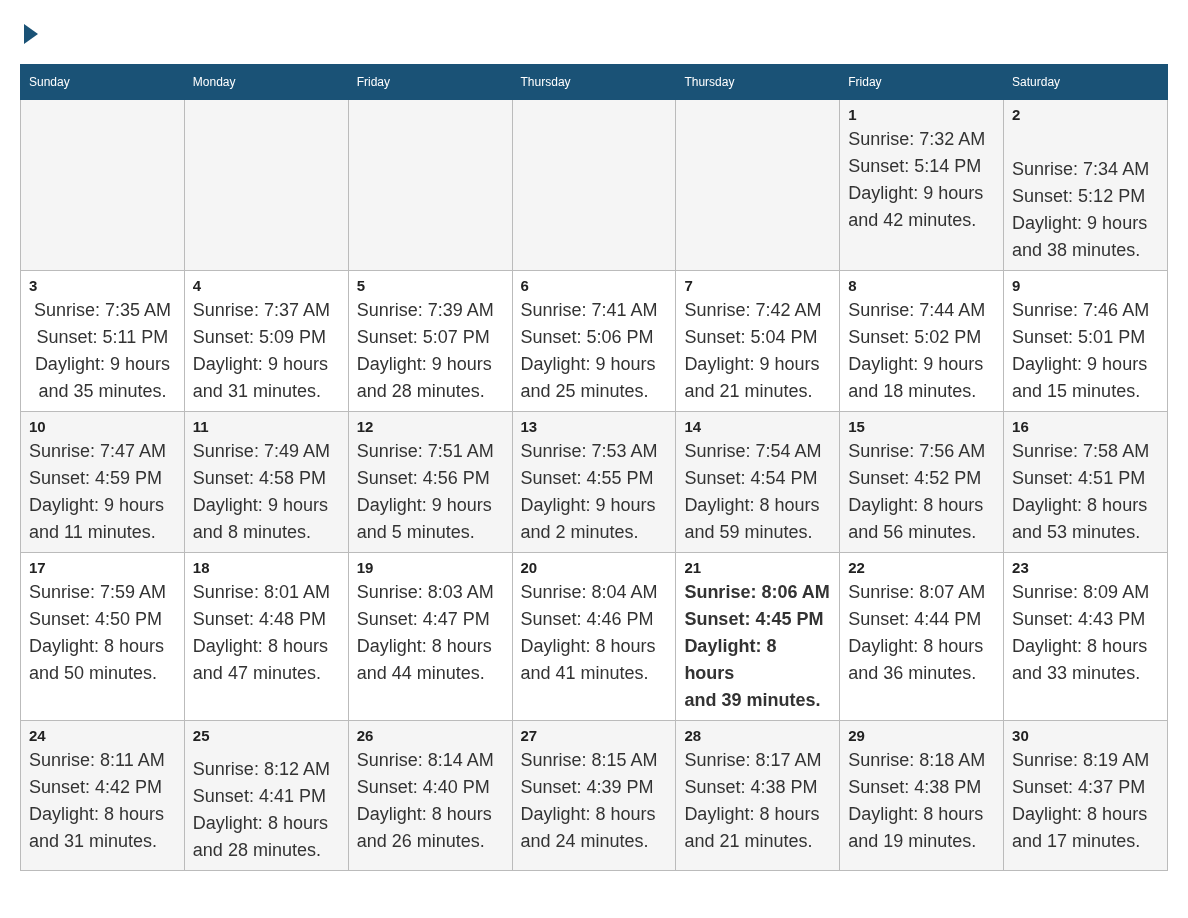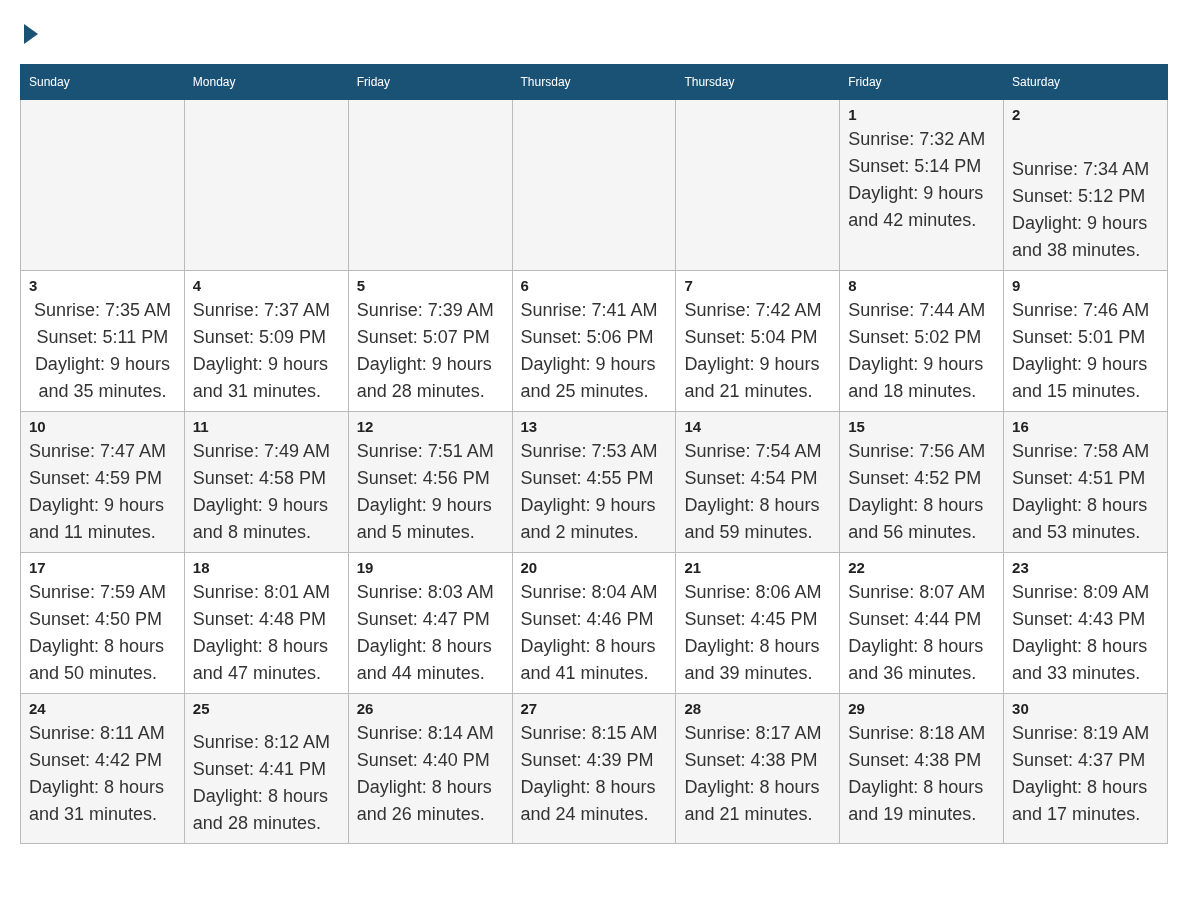--- a/index.html
+++ b/index.html
@@ -281,21 +281,21 @@
         </td>
         <td>
           <span class="day-number">20</span>
           <div class="day-info" style="white-space: pre-line;">Sunrise: 8:04 AM
 Sunset: 4:46 PM
 Daylight: 8 hours
 and 41 minutes.</div>
         </td>
         <td>
           <span class="day-number">21</span>
-          <div class="day-info" style="white-space: pre-line;">Sunrise: 8:06 AM
+          <div class="day-info" style="white-space: pre-line; font-weight: bold;">Sunrise: 8:06 AM
 Sunset: 4:45 PM
 Daylight: 8 hours
 and 39 minutes.</div>
         </td>
         <td>
           <span class="day-number">22</span>
           <div class="day-info" style="white-space: pre-line;">Sunrise: 8:07 AM
 Sunset: 4:44 PM
 Daylight: 8 hours
 and 36 minutes.</div>

